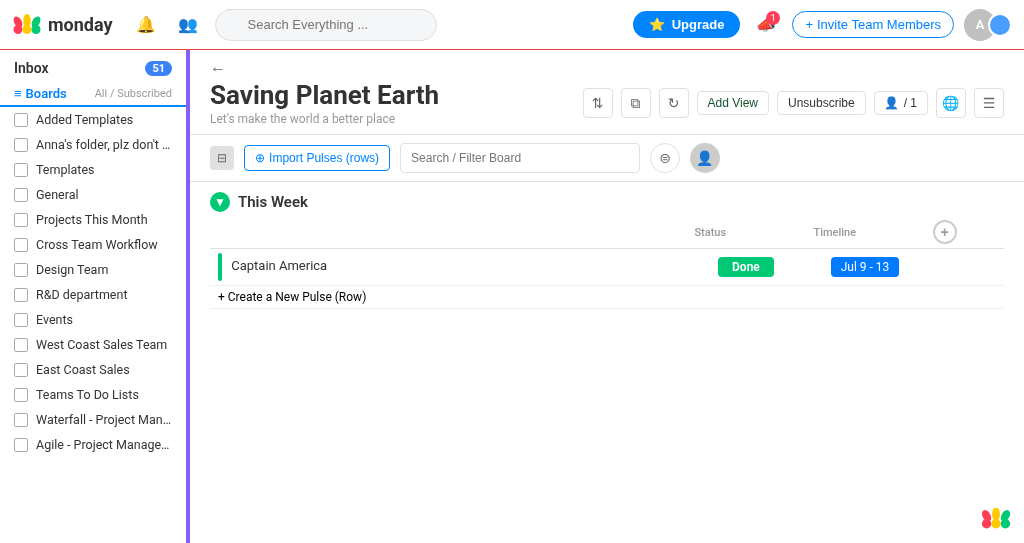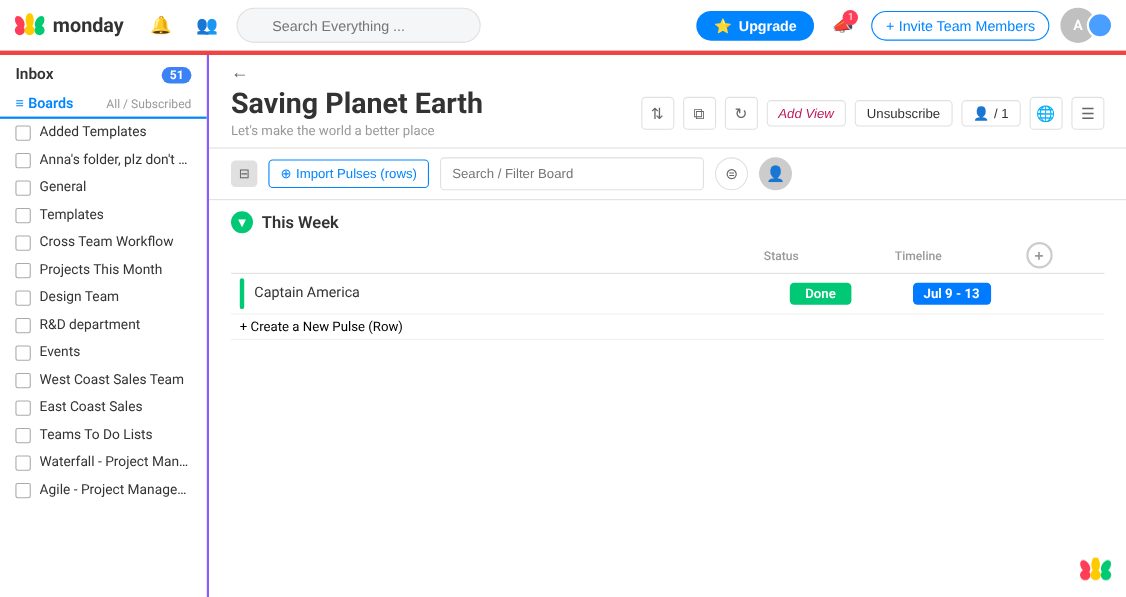--- a/index.html
+++ b/index.html
@@ -2,21 +2,21 @@
 <html><head>
   <meta charset="utf-8">
   <style>
     * { box-sizing: border-box; margin: 0; padding: 0; }
     body { font-family: -apple-system, BlinkMacSystemFont, 'Segoe UI', Roboto, sans-serif; font-size: 13px; background: #f5f6f8; display: flex; flex-direction: column; height: 543px; overflow: hidden; }
 
     
     .top-nav {
       height: 50px;
       background: #fff;
-      border-bottom: 4px solid #ef4444;
+      border-bottom: 1px solid #ef4444;
       display: flex;
       align-items: center;
       padding: 0 12px;
       gap: 10px;
       flex-shrink: 0;
       z-index: 10;
     }
     .logo {
       display: flex;
       align-items: center;
@@ -135,21 +135,21 @@
     .main-layout {
       display: flex;
       flex: 1;
       overflow: hidden;
     }
 
     
     .sidebar {
       width: 190px;
       background: #fff;
-      border-right: 2px solid #8b5cf6;
+      border-right: 4px solid #8b5cf6;
       display: flex;
       flex-direction: column;
       overflow-y: auto;
       flex-shrink: 0;
     }
     .sidebar-section {
       padding: 10px 14px 4px;
     }
     .sidebar-title {
       font-size: 14px;
@@ -274,22 +274,21 @@
       color: #666;
       font-size: 14px;
     }
     .add-view-btn {
       background: none;
       border: 1px solid #e0e0e0;
       border-radius: 4px;
       padding: 4px 10px;
       font-size: 12px;
       cursor: pointer;
-      color: #be185d;
-      font-style: italic;
+      color: #14532d;
     }
     .unsub-btn {
       background: none;
       border: 1px solid #e0e0e0;
       border-radius: 4px;
       padding: 4px 10px;
       font-size: 12px;
       cursor: pointer;
       color: #333;
     }
@@ -442,21 +441,21 @@
       font-size: 12px;
       font-weight: 600;
     }
     .timeline-badge {
       display: inline-block;
       background: #007bff;
       color: #fff;
       border-radius: 4px;
       padding: 3px 10px;
       font-size: 12px;
-      font-weight: 700;
+      font-weight: 400;
     }
     .add-pulse {
       font-size: 12px;
       color: #000000;
       cursor: pointer;
       padding: 6px 8px;
     }
 
     .add-col-btn {
       width: 24px; height: 24px;
@@ -559,33 +558,33 @@
       <div class="sidebar-item">
         <div class="sidebar-item-icon"></div>
         <span class="sidebar-item-text">Added Templates</span>
       </div>
       <div class="sidebar-item">
         <div class="sidebar-item-icon"></div>
         <span class="sidebar-item-text">Anna's folder, plz don't touch</span>
       </div>
       <div class="sidebar-item">
         <div class="sidebar-item-icon"></div>
+        <span class="sidebar-item-text">Templates</span>
+      </div>
+      <div class="sidebar-item">
+        <div class="sidebar-item-icon"></div>
         <span class="sidebar-item-text">General</span>
       </div>
       <div class="sidebar-item">
         <div class="sidebar-item-icon"></div>
-        <span class="sidebar-item-text">Templates</span>
+        <span class="sidebar-item-text">Projects This Month</span>
       </div>
       <div class="sidebar-item">
         <div class="sidebar-item-icon"></div>
         <span class="sidebar-item-text">Cross Team Workflow</span>
-      </div>
-      <div class="sidebar-item">
-        <div class="sidebar-item-icon"></div>
-        <span class="sidebar-item-text">Projects This Month</span>
       </div>
       <div class="sidebar-item">
         <div class="sidebar-item-icon"></div>
         <span class="sidebar-item-text">Design Team</span>
       </div>
       <div class="sidebar-item">
         <div class="sidebar-item-icon"></div>
         <span class="sidebar-item-text">R&amp;D department</span>
       </div>
       <div class="sidebar-item">

